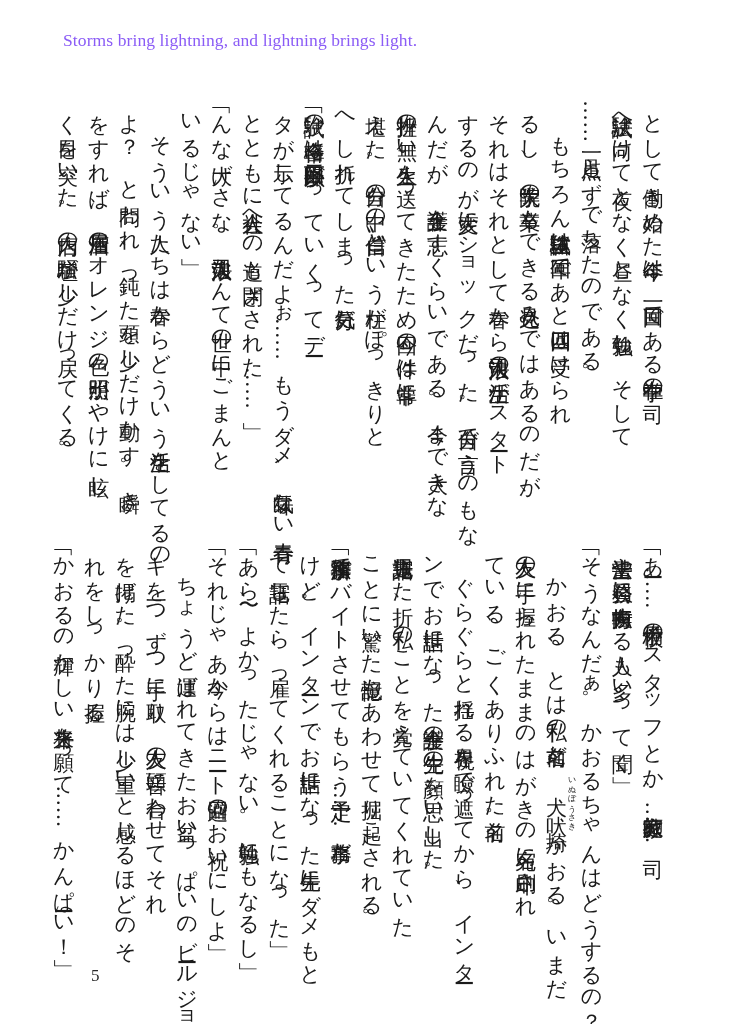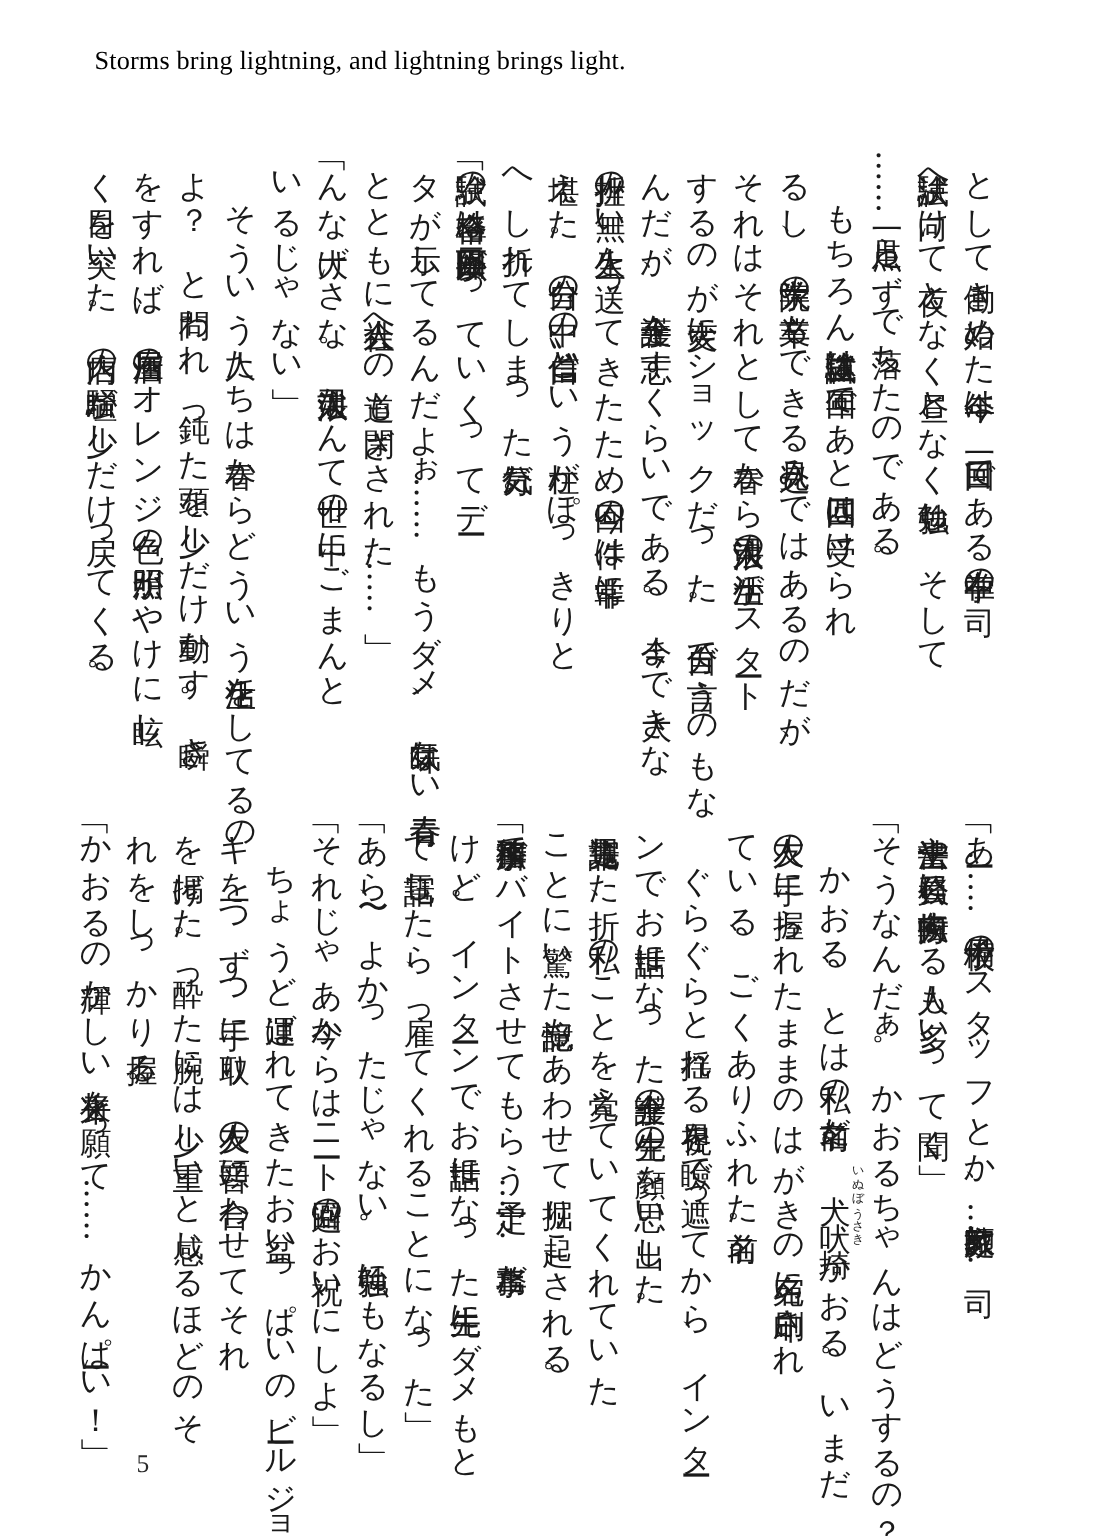--- a/index.html
+++ b/index.html
@@ -1,20 +1,20 @@
 <!DOCTYPE html>
 <html><head>
 <meta charset="utf-8">
 <style>
   html, body { margin: 0; padding: 0; background: #ffffff; }
   body { width: 730px; height: 1024px; position: relative; overflow: hidden; }
   .header {
     position: absolute; left: 63px; top: 30px;
     font-family: "Liberation Serif", "DejaVu Serif", serif;
-    font-size: 17.5px; color: #000000; letter-spacing: 0.1px;
+    font-size: 17.5px; color: #8b5cf6; letter-spacing: 0.1px;
   }
   .page-number {
     position: absolute; left: 91px; top: 966px;
     font-family: "Liberation Serif", "DejaVu Serif", serif;
     font-size: 17px; color: #2a2a2a;
   }
   .block {
     position: absolute;
     writing-mode: vertical-rl;
     font-family: "DejaVu Serif", "Liberation Serif", serif;

